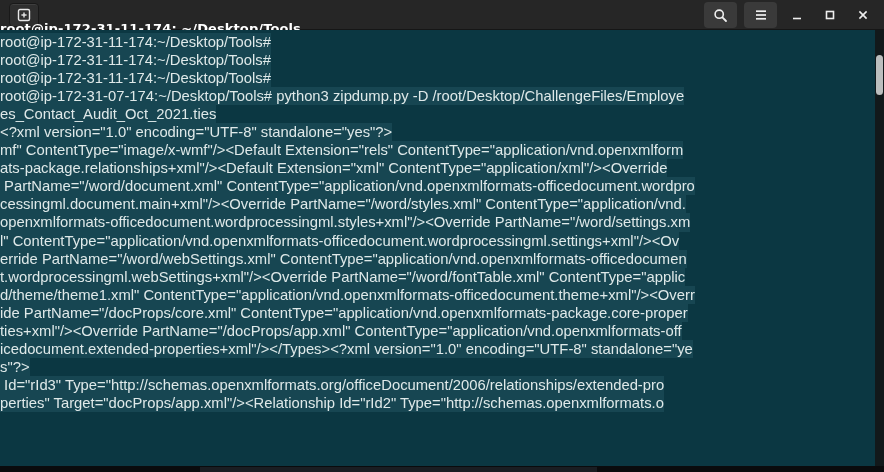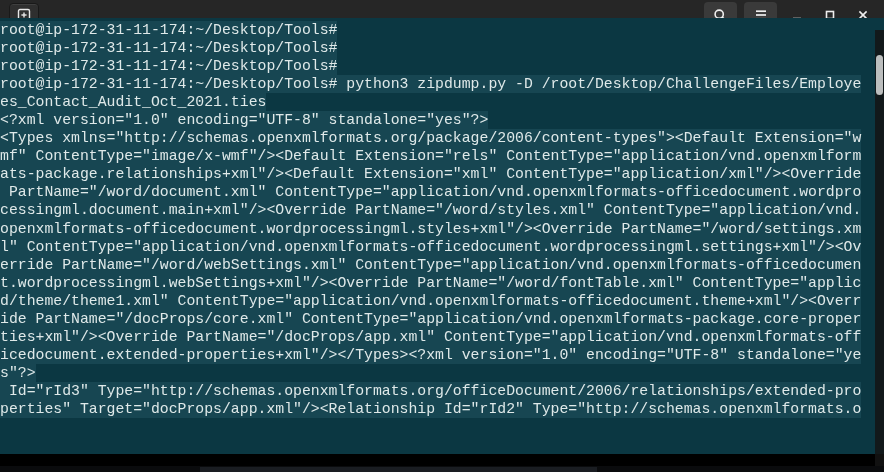--- a/index.html
+++ b/index.html
@@ -36,23 +36,23 @@
   .tb-right{position:absolute;right:8px;top:2px;display:flex;align-items:center;gap:7px;height:26px;}
   .search-btn,.menu-btn{width:33px;height:26px;}
   .winctl{
     width:26px;height:26px;display:flex;align-items:center;justify-content:center;
     color:#eeeeee;cursor:pointer;background:transparent;border-radius:50%;
   }
   .icon-svg{display:block;}
 
   
   .terminal{
-    position:absolute;top:18px;left:0;width:884px;height:436px;
+    position:absolute;top:30px;left:0;width:884px;height:436px;
     background:var(--terminal-bg);
-    font-family:Liberation Mono, monospace;
+    font-family:Liberation Sans, sans-serif;
     font-size:14.8px;line-height:18.05px;
     color:var(--text-color);
     padding-top:3px;overflow:hidden;
   }
   .term-row{white-space:pre;height:18.05px;}
   .term-row > span{
     background:var(--selection-bg);
     display:inline-block;height:18.05px;
   }
 
@@ -132,24 +132,23 @@
           </svg>
         </span>
       </div>
     </div>
   </div>
 
   <div class="terminal" id="term-lines">
       <div class="term-row"><span>root@ip-172-31-11-174:~/Desktop/Tools#</span></div>
       <div class="term-row"><span>root@ip-172-31-11-174:~/Desktop/Tools#</span></div>
       <div class="term-row"><span>root@ip-172-31-11-174:~/Desktop/Tools#</span></div>
-      <div class="term-row"><span>root@ip-172-31-11-174:~/Desktop/Tools# python3 zipdump.py -D /root/Desktop/ChallengeFiles/Employe</span></div>
+      <div class="term-row"><span>root@ip-172-31-07-174:~/Desktop/Tools# python3 zipdump.py -D /root/Desktop/ChallengeFiles/Employe</span></div>
       <div class="term-row"><span>es_Contact_Audit_Oct_2021.ties</span></div>
       <div class="term-row"><span>&lt;?xml version="1.0" encoding="UTF-8" standalone="yes"?&gt;</span></div>
-      <div class="term-row"><span>&lt;Types xmlns="http://schemas.openxmlformats.org/package/2006/content-types"&gt;&lt;Default Extension="w</span></div>
       <div class="term-row"><span>mf" ContentType="image/x-wmf"/&gt;&lt;Default Extension="rels" ContentType="application/vnd.openxmlform</span></div>
       <div class="term-row"><span>ats-package.relationships+xml"/&gt;&lt;Default Extension="xml" ContentType="application/xml"/&gt;&lt;Override</span></div>
       <div class="term-row"><span> PartName="/word/document.xml" ContentType="application/vnd.openxmlformats-officedocument.wordpro</span></div>
       <div class="term-row"><span>cessingml.document.main+xml"/&gt;&lt;Override PartName="/word/styles.xml" ContentType="application/vnd.</span></div>
       <div class="term-row"><span>openxmlformats-officedocument.wordprocessingml.styles+xml"/&gt;&lt;Override PartName="/word/settings.xm</span></div>
       <div class="term-row"><span>l" ContentType="application/vnd.openxmlformats-officedocument.wordprocessingml.settings+xml"/&gt;&lt;Ov</span></div>
       <div class="term-row"><span>erride PartName="/word/webSettings.xml" ContentType="application/vnd.openxmlformats-officedocumen</span></div>
       <div class="term-row"><span>t.wordprocessingml.webSettings+xml"/&gt;&lt;Override PartName="/word/fontTable.xml" ContentType="applic</span></div>
       <div class="term-row"><span>d/theme/theme1.xml" ContentType="application/vnd.openxmlformats-officedocument.theme+xml"/&gt;&lt;Overr</span></div>
       <div class="term-row"><span>ide PartName="/docProps/core.xml" ContentType="application/vnd.openxmlformats-package.core-proper</span></div>

